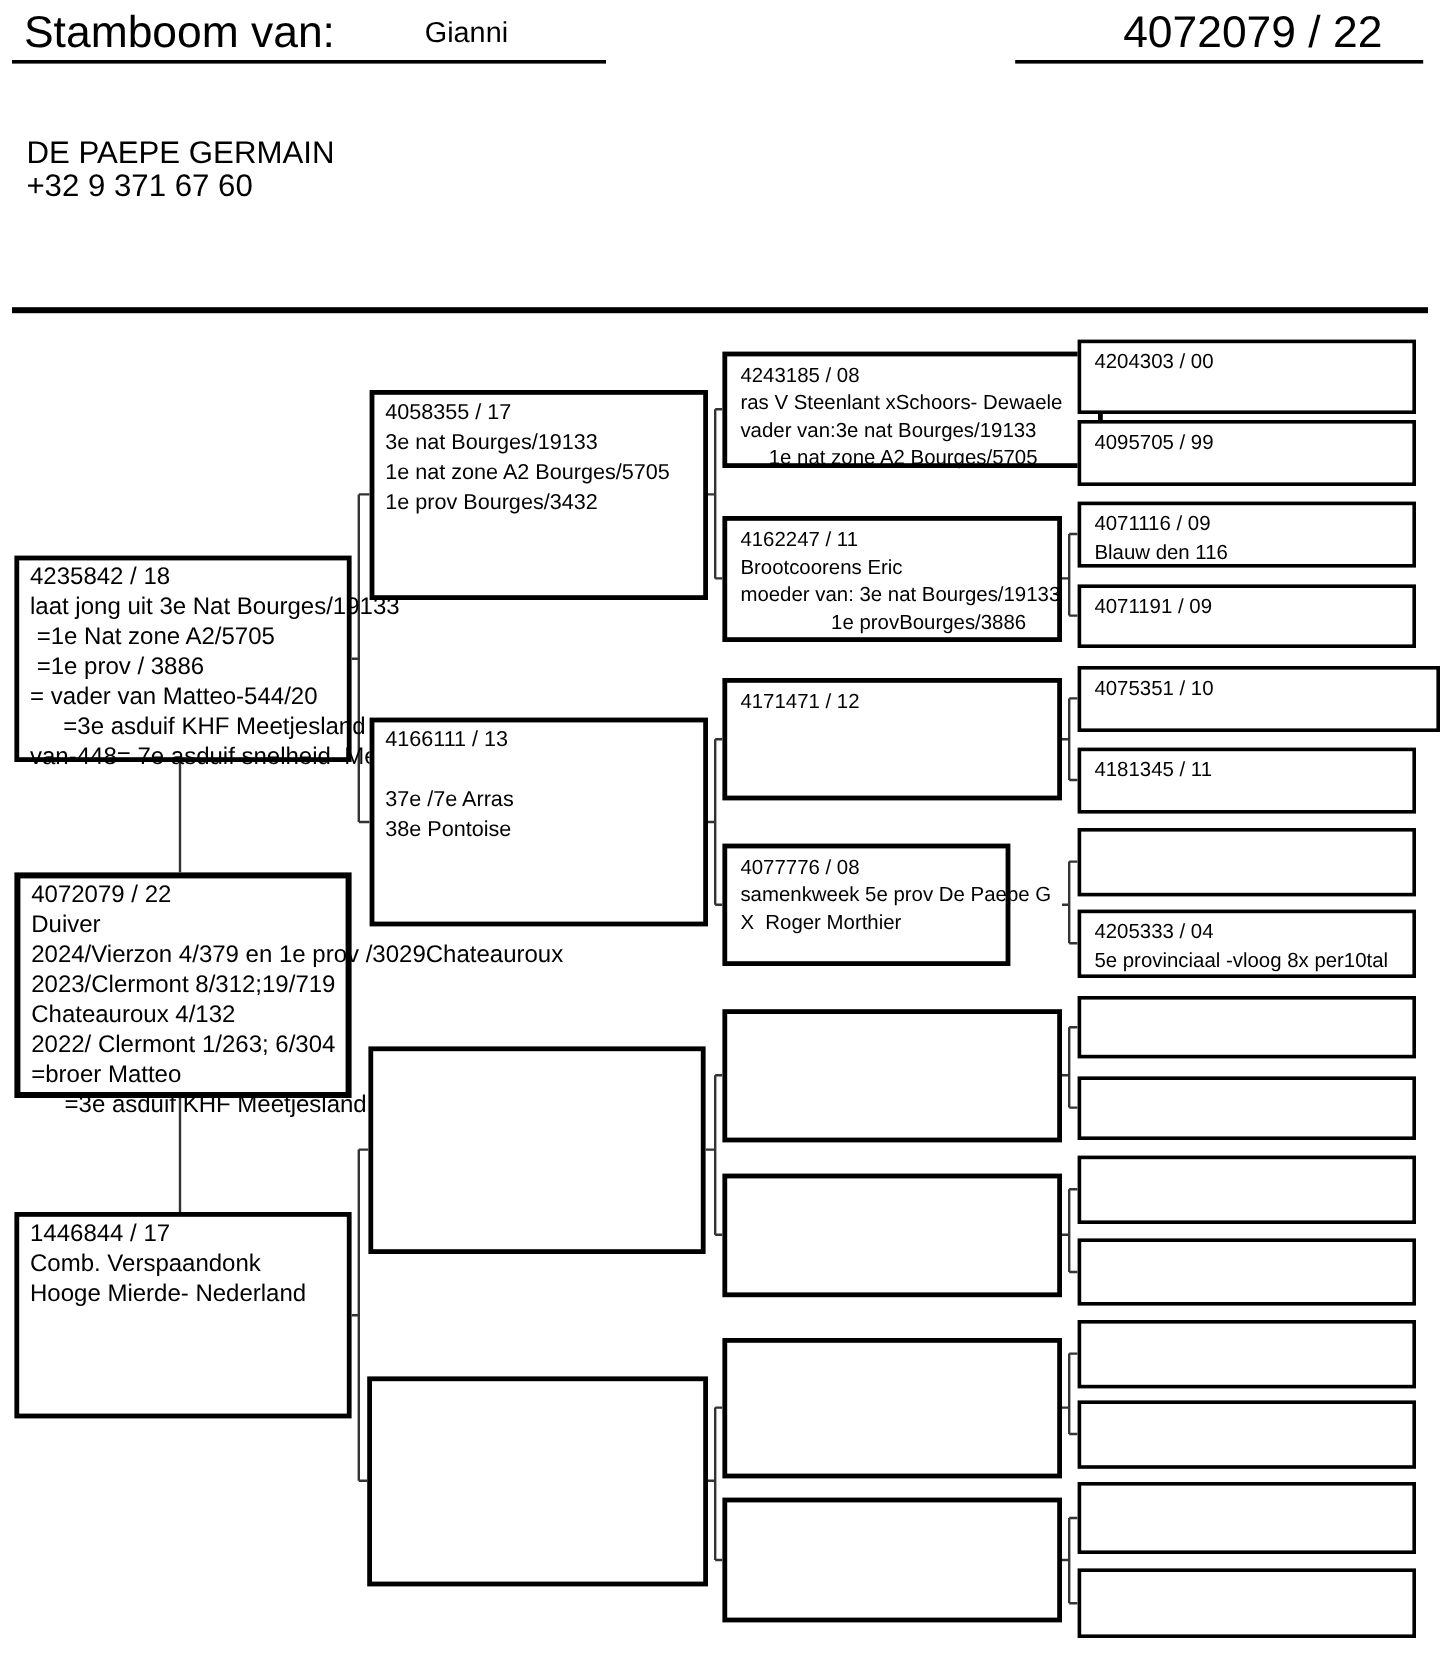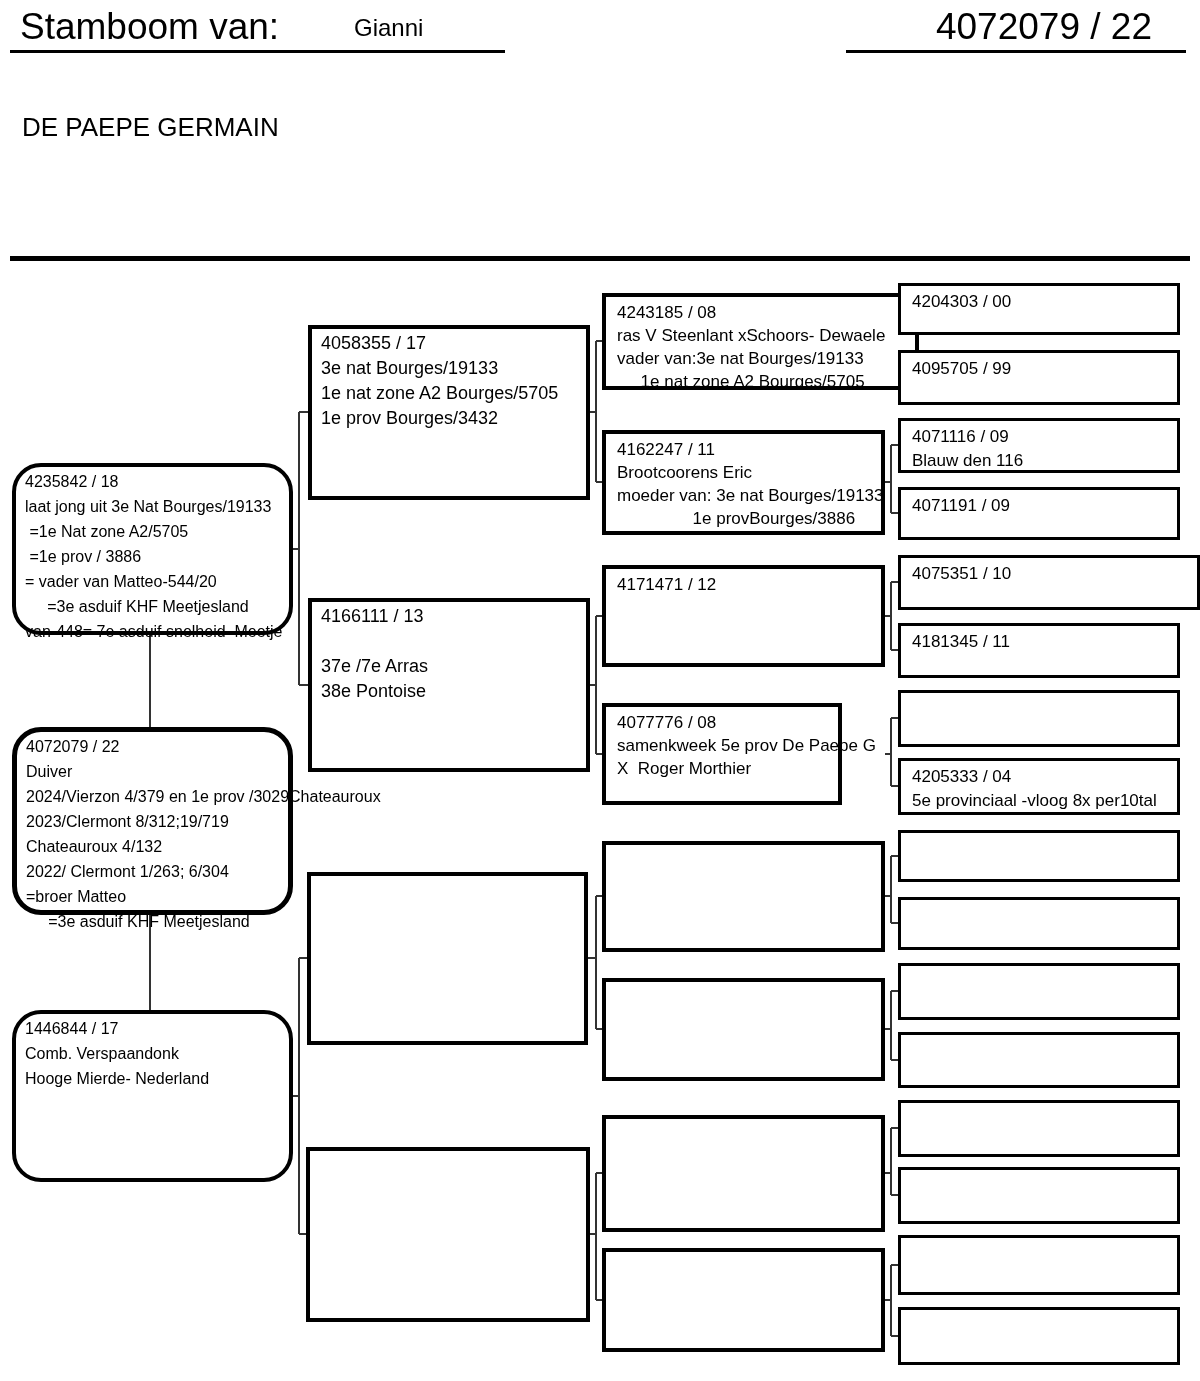--- a/index.html
+++ b/index.html
@@ -18,40 +18,41 @@
   .title-rule-left  { left:10px; top:50px; width:495px; height:3px; }
   .title-rule-right { left:846px; top:50px; width:340px; height:3px; }
   .owner { left:22px; top:80px; font-size:26px; line-height:27px; white-space:nowrap;margin-top:34px; }
   .big-rule { left:10px; top:256px; width:1180px; height:5px; }
 
   
   .pbox {
     position:absolute; box-sizing:border-box; background:#fff;
     border:4px solid #000; padding:2px 9px; overflow:visible;
   }
-  .c1 { font-size:16px; line-height:25px;border-radius:29px; }
+  .c1 { font-size:20px; line-height:25px; }
   .c1.subject { border-width:5px; }
   .c2 { font-size:18px; line-height:25px; }
   .c3 { font-size:17px; line-height:23px; padding:4px 11px; }
   .c4 { border-width:3px; font-size:17px; line-height:24px; padding:4px 11px; }
   .box-line { white-space:pre; }
 
   .connectors { left:0; top:0; pointer-events:none; }
 </style>
 </head>
 <body>
 
 <div class="abs title">Stamboom van:</div>
 <div class="abs subject-name">Gianni</div>
 <div class="abs ring">4072079 / 22</div>
 <div class="abs rule title-rule-left"></div>
 <div class="abs rule title-rule-right"></div>
 
 <div class="abs owner">
   <div>DE PAEPE GERMAIN</div>
+  <div>+32 9 371 67 60</div>
 </div>
 
 <div class="abs rule big-rule"></div>
 
 <svg class="abs connectors" width="1200" height="1381" viewBox="0 0 1200 1381">
   <path fill="none" stroke="#333" stroke-width="2" d="
     M150 635V727 M150 915V1010
     M293 549H299 M299 412V685 M299 412H308 M299 685H308
     M293 1096H299 M299 958V1234 M299 958H307 M299 1234H306
     M590 412H596 M596 341V482 M596 341H602 M596 482H602
@@ -126,21 +127,21 @@
 <div class="pbox c3" style="left:602px;top:703px;width:240px;height:102px">
     <div class="box-line">4077776 / 08</div>
     <div class="box-line">samenkweek 5e prov De Paepe G</div>
     <div class="box-line">X  Roger Morthier</div>
   </div>
 <div class="pbox c3" style="left:602px;top:841px;width:283px;height:111px"></div>
 <div class="pbox c3" style="left:602px;top:978px;width:283px;height:103px"></div>
 <div class="pbox c3" style="left:602px;top:1115px;width:283px;height:117px"></div>
 <div class="pbox c3" style="left:602px;top:1248px;width:283px;height:104px"></div>
 
-<div class="pbox c4" style="left:898px;top:283px;width:282px;height:52px">
+<div class="pbox c4" style="left:898px;top:283px;width:282px;height:62px">
     <div class="box-line">4204303 / 00</div>
   </div>
 <div class="pbox c4" style="left:898px;top:350px;width:282px;height:55px">
     <div class="box-line">4095705 / 99</div>
   </div>
 <div class="pbox c4" style="left:898px;top:418px;width:282px;height:55px">
     <div class="box-line">4071116 / 09</div>
     <div class="box-line">Blauw den 116</div>
   </div>
 <div class="pbox c4" style="left:898px;top:487px;width:282px;height:53px">

